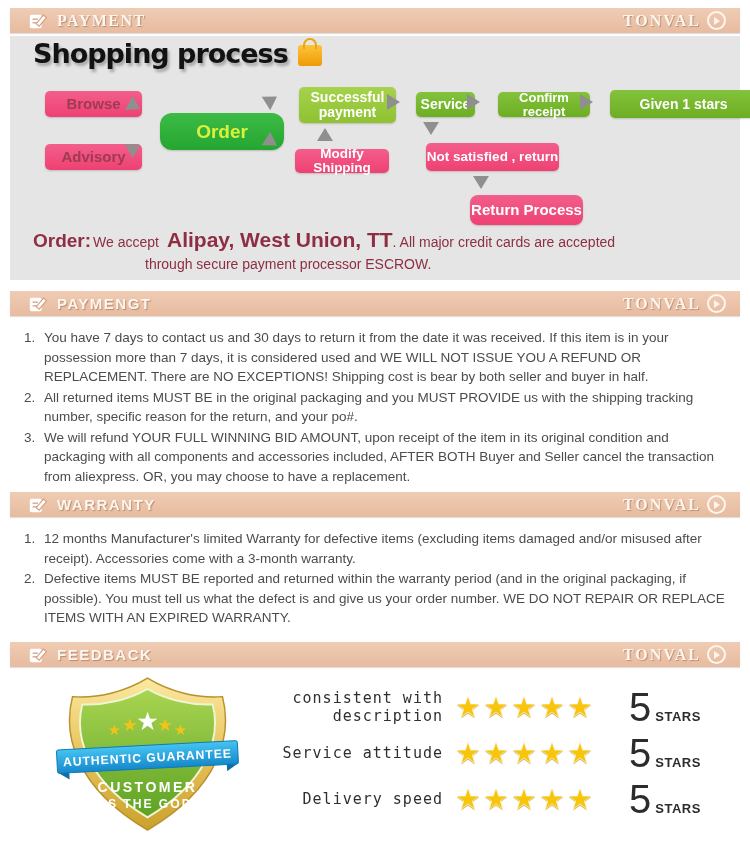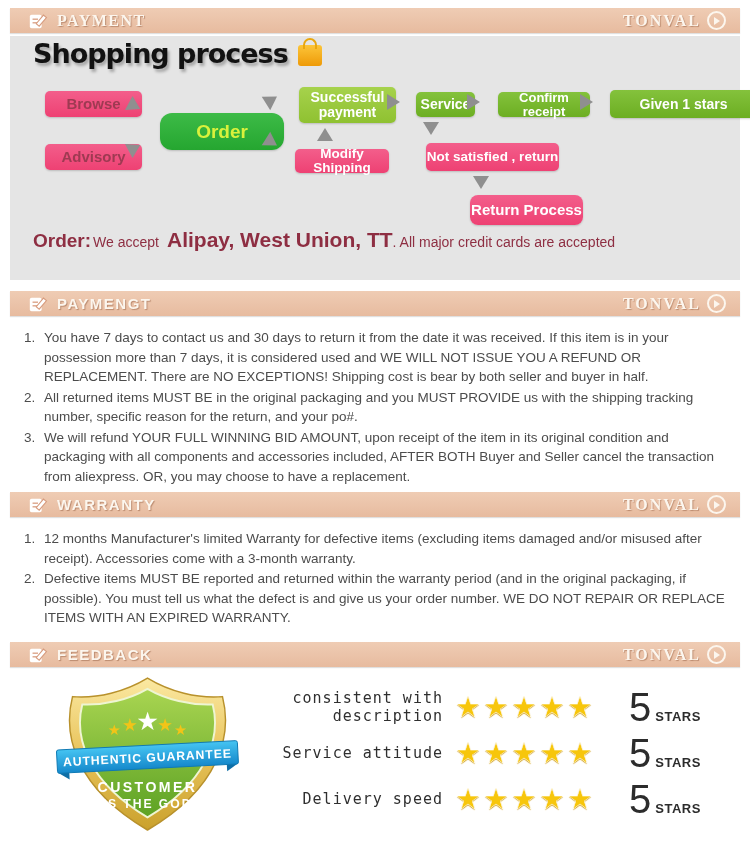--- a/index.html
+++ b/index.html
@@ -128,20 +128,21 @@
     <span class="tri tri-d" style="left:413px;top:86px;"></span>
     <span class="tri tri-d" style="left:463px;top:140px;"></span>
 
     <div id="note">
       <div class="l1">
         <span class="nlabel">Order:</span>
         <span class="npre">We accept</span>
         <span class="nmeth">Alipay, West Union, TT</span>
         <span class="npost">. All major credit cards are accepted</span>
       </div>
+      <div class="l2">through secure payment processor ESCROW.</div>
     </div>
   </div>
 
   <div class="bar" style="top:291px;">
     <div class="lwrap">
       <svg class="editico" viewBox="0 0 22 22">
         <rect x="2" y="4" width="13" height="15" rx="2" fill="#fff"></rect>
         <line x1="5" y1="9" x2="11" y2="9" stroke="#d79b7e" stroke-width="1.4"></line>
         <line x1="5" y1="13" x2="11" y2="13" stroke="#d79b7e" stroke-width="1.4"></line>
         <path d="M9 14 L17 4.5 L20.3 7.2 L12.3 16.7 Z" fill="#fff" stroke="#d79b7e" stroke-width="1.2"></path>

